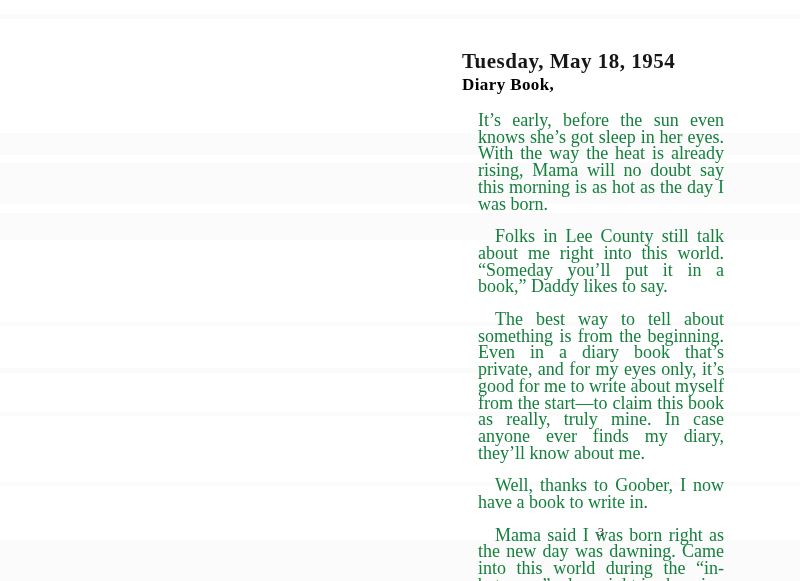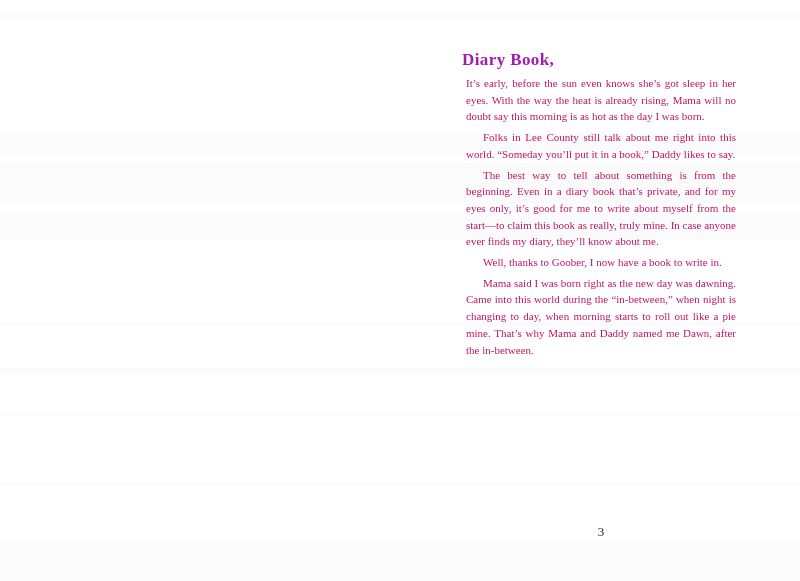--- a/index.html
+++ b/index.html
@@ -47,29 +47,29 @@
     letter-spacing: 0.5px;
     color: #171717;
     white-space: nowrap;
   }
   .entry-salutation {
     font-family: cursive;
     font-weight: 700;
     font-size: 17px;
     line-height: 22px;
     letter-spacing: 0.4px;
-    color: #a21caf;
+    color: #000000;
     margin-bottom: 3px;
   }
   .body-text p {
-    margin: 4px;
-    font-size: 11px;
+    margin: 16px;
+    font-size: 18px;
     line-height: 16.7px;
     text-align: justify;
-    color: #be185d;
+    color: #15803d;
   }
   .body-text p.indent {
     text-indent: 17px;
   }
   .body-text em {
     font-style: italic;
   }
   .folio {
     position: absolute;
     left: 62px;          
@@ -93,20 +93,21 @@
   <div class="scan-band" style="top:368px;height:5px;"></div>
   <div class="scan-band" style="top:412px;height:4px;"></div>
   <div class="scan-band" style="top:482px;height:4px;"></div>
   <div class="scan-band" style="top:540px;height:41px;"></div>
 
   <div class="page-half page-left"></div>
 
   <div class="page-half page-right">
 
     <div class="text-block">
+      <div class="entry-date">Tuesday, May 18, 1954</div>
       <div class="entry-salutation">Diary Book,</div>
       <div class="body-text">
           <p><span>It’s early, before the sun even knows she’s got sleep in her eyes. With the way the heat is already rising, Mama will no doubt say this morning is as hot as the day I was born.</span></p>
           <p class="indent"><span>Folks in Lee County still talk about me right into this world. “Someday you’ll put it in a book,” Daddy likes to say.</span></p>
           <p class="indent"><span>The best way to tell about something is from the beginning. Even in a diary book that’s private, and for my eyes only, it’s good for me to write about myself from the start—to claim this book as really, truly mine. In case anyone ever finds my diary, they’ll know about me.</span></p>
           <p class="indent"><span>Well, thanks to Goober, I now have a book to write in.</span></p>
           <p class="indent"><span>Mama said I was born right as the new day was dawning. Came into this world during the “in-between,” when night is changing to day, when morning starts to roll out like a pie mine. That’s why Mama and Daddy named me Dawn, after the in-between.</span></p>
         </div>
     </div>
 

